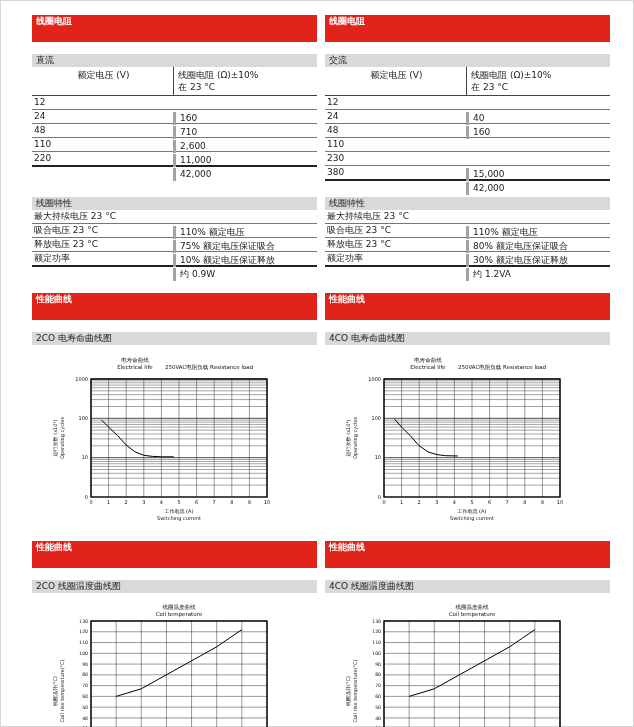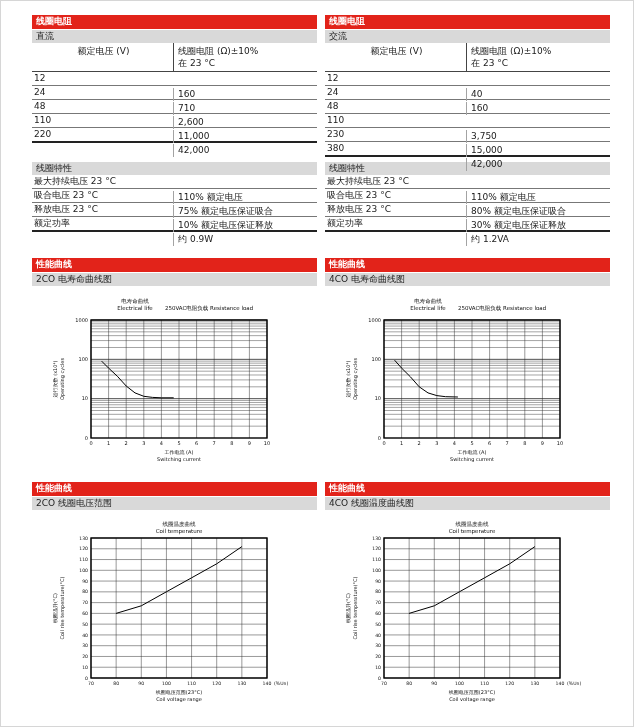--- a/index.html
+++ b/index.html
@@ -3,30 +3,30 @@
 <meta charset="utf-8">
 <style>
   html,body{margin:0;padding:0;background:#fff;}
   body{width:634px;height:727px;font-family:"DejaVu Sans",sans-serif;color:#1a1a1a;}
   .page{box-sizing:border-box;width:634px;height:727px;border:1px solid #d6d6d6;padding:14px 23px 0 31px;background:#fff;}
   .cols{display:flex;gap:8px;}
   .col{width:286px;}
   .sec2{margin-top:26px;}
   .sec3{margin-top:20px;}
 
-  .red-bar{background:#e2231a;color:#fff;font-weight:bold;font-size:9px;height:14px;line-height:13px;padding:0 4px;}
-  .gray-bar{background:#d9d9d9;color:#222;font-size:9px;height:13px;line-height:13px;padding:0 4px;margin-top:1px;}
+  .red-bar{background:#e2231a;color:#fff;font-weight:bold;font-size:9px;height:27px;line-height:13px;padding:0 4px;}
+  .gray-bar{background:#d9d9d9;color:#222;font-size:9px;height:13px;line-height:13px;padding:0 4px;margin-top:12px;}
 
   .tbl{font-size:9px;}
   .thead{display:flex;border-bottom:1px solid #444;}
   .thead .c1{width:49.5%;box-sizing:border-box;padding:2px 0 2px 2px;line-height:12px;text-align:center;}
   .thead .c2{width:50.5%;box-sizing:border-box;border-left:1px solid #444;padding:2px 0 2px 4px;line-height:12px;}
   .trow{display:flex;border-bottom:1px solid #777;height:13px;line-height:13px;align-items:center;}
   .trow .c1{width:49.5%;box-sizing:border-box;padding-left:2px;overflow:hidden;white-space:nowrap;}
-  .trow .c2{width:50.5%;box-sizing:border-box;border-left:1px solid #a3a3a3;padding-left:4px;overflow:hidden;white-space:nowrap;margin-top:32px;}
+  .trow .c2{width:50.5%;box-sizing:border-box;border-left:3px solid #a3a3a3;padding-left:4px;overflow:hidden;white-space:nowrap;margin-top:32px;}
   [data-repeat] .trow:last-child{border-bottom:2px solid #222;}
   .spacer-left{height:18px;}
   .spacer-right{height:4px;}
 
   .chart-wrap{display:flex;justify-content:center;margin-top:8px;}
   svg{display:block;}
   svg text{font-family:"DejaVu Sans",sans-serif;fill:#111;}
   .ct{font-size:5.5px;}
   .tick{font-size:5px;}
   .tick-s{font-size:4.6px;}
@@ -126,21 +126,20 @@
               <div class="c1">24</div>
               <div class="c2">160</div>
             </div>
 
             <div class="trow">
               <div class="c1">48</div>
             </div>
 
             <div class="trow">
               <div class="c1">110</div>
-              <div class="c2">3,750</div>
             </div>
 
             <div class="trow">
               <div class="c1">230</div>
               <div class="c2">15,000</div>
             </div>
 
             <div class="trow">
               <div class="c1">380</div>
               <div class="c2">42,000</div>
@@ -315,21 +314,21 @@
             <text x="134" y="160" text-anchor="middle" class="tick">工作电流 (A)</text>
             <text x="134" y="167" text-anchor="middle" class="tick">Switching current</text>
           </svg>
       </div>
     </div>
   </div>
 
   <div class="cols sec3">
     <div class="col">
       <div class="red-bar">性能曲线</div>
-      <div class="gray-bar">2CO 线圈电压范围</div>
+      <div class="gray-bar">2CO 线圈温度曲线图</div>
       <div class="chart-wrap">
         <svg width="260" height="186" viewBox="0 0 260 186">
             <line x1="46" y1="20" x2="46" y2="160" stroke="#333" stroke-width="0.5"></line>
             <text x="46" y="167" text-anchor="middle" class="tick-s">70</text>
             <line x1="71.14285714285714" y1="20" x2="71.14285714285714" y2="160" stroke="#333" stroke-width="0.5"></line>
             <text x="71.14285714285714" y="167" text-anchor="middle" class="tick-s">80</text>
             <line x1="96.28571428571428" y1="20" x2="96.28571428571428" y2="160" stroke="#333" stroke-width="0.5"></line>
             <text x="96.28571428571428" y="167" text-anchor="middle" class="tick-s">90</text>
             <line x1="121.42857142857143" y1="20" x2="121.42857142857143" y2="160" stroke="#333" stroke-width="0.5"></line>
             <text x="121.42857142857143" y="167" text-anchor="middle" class="tick-s">100</text>

